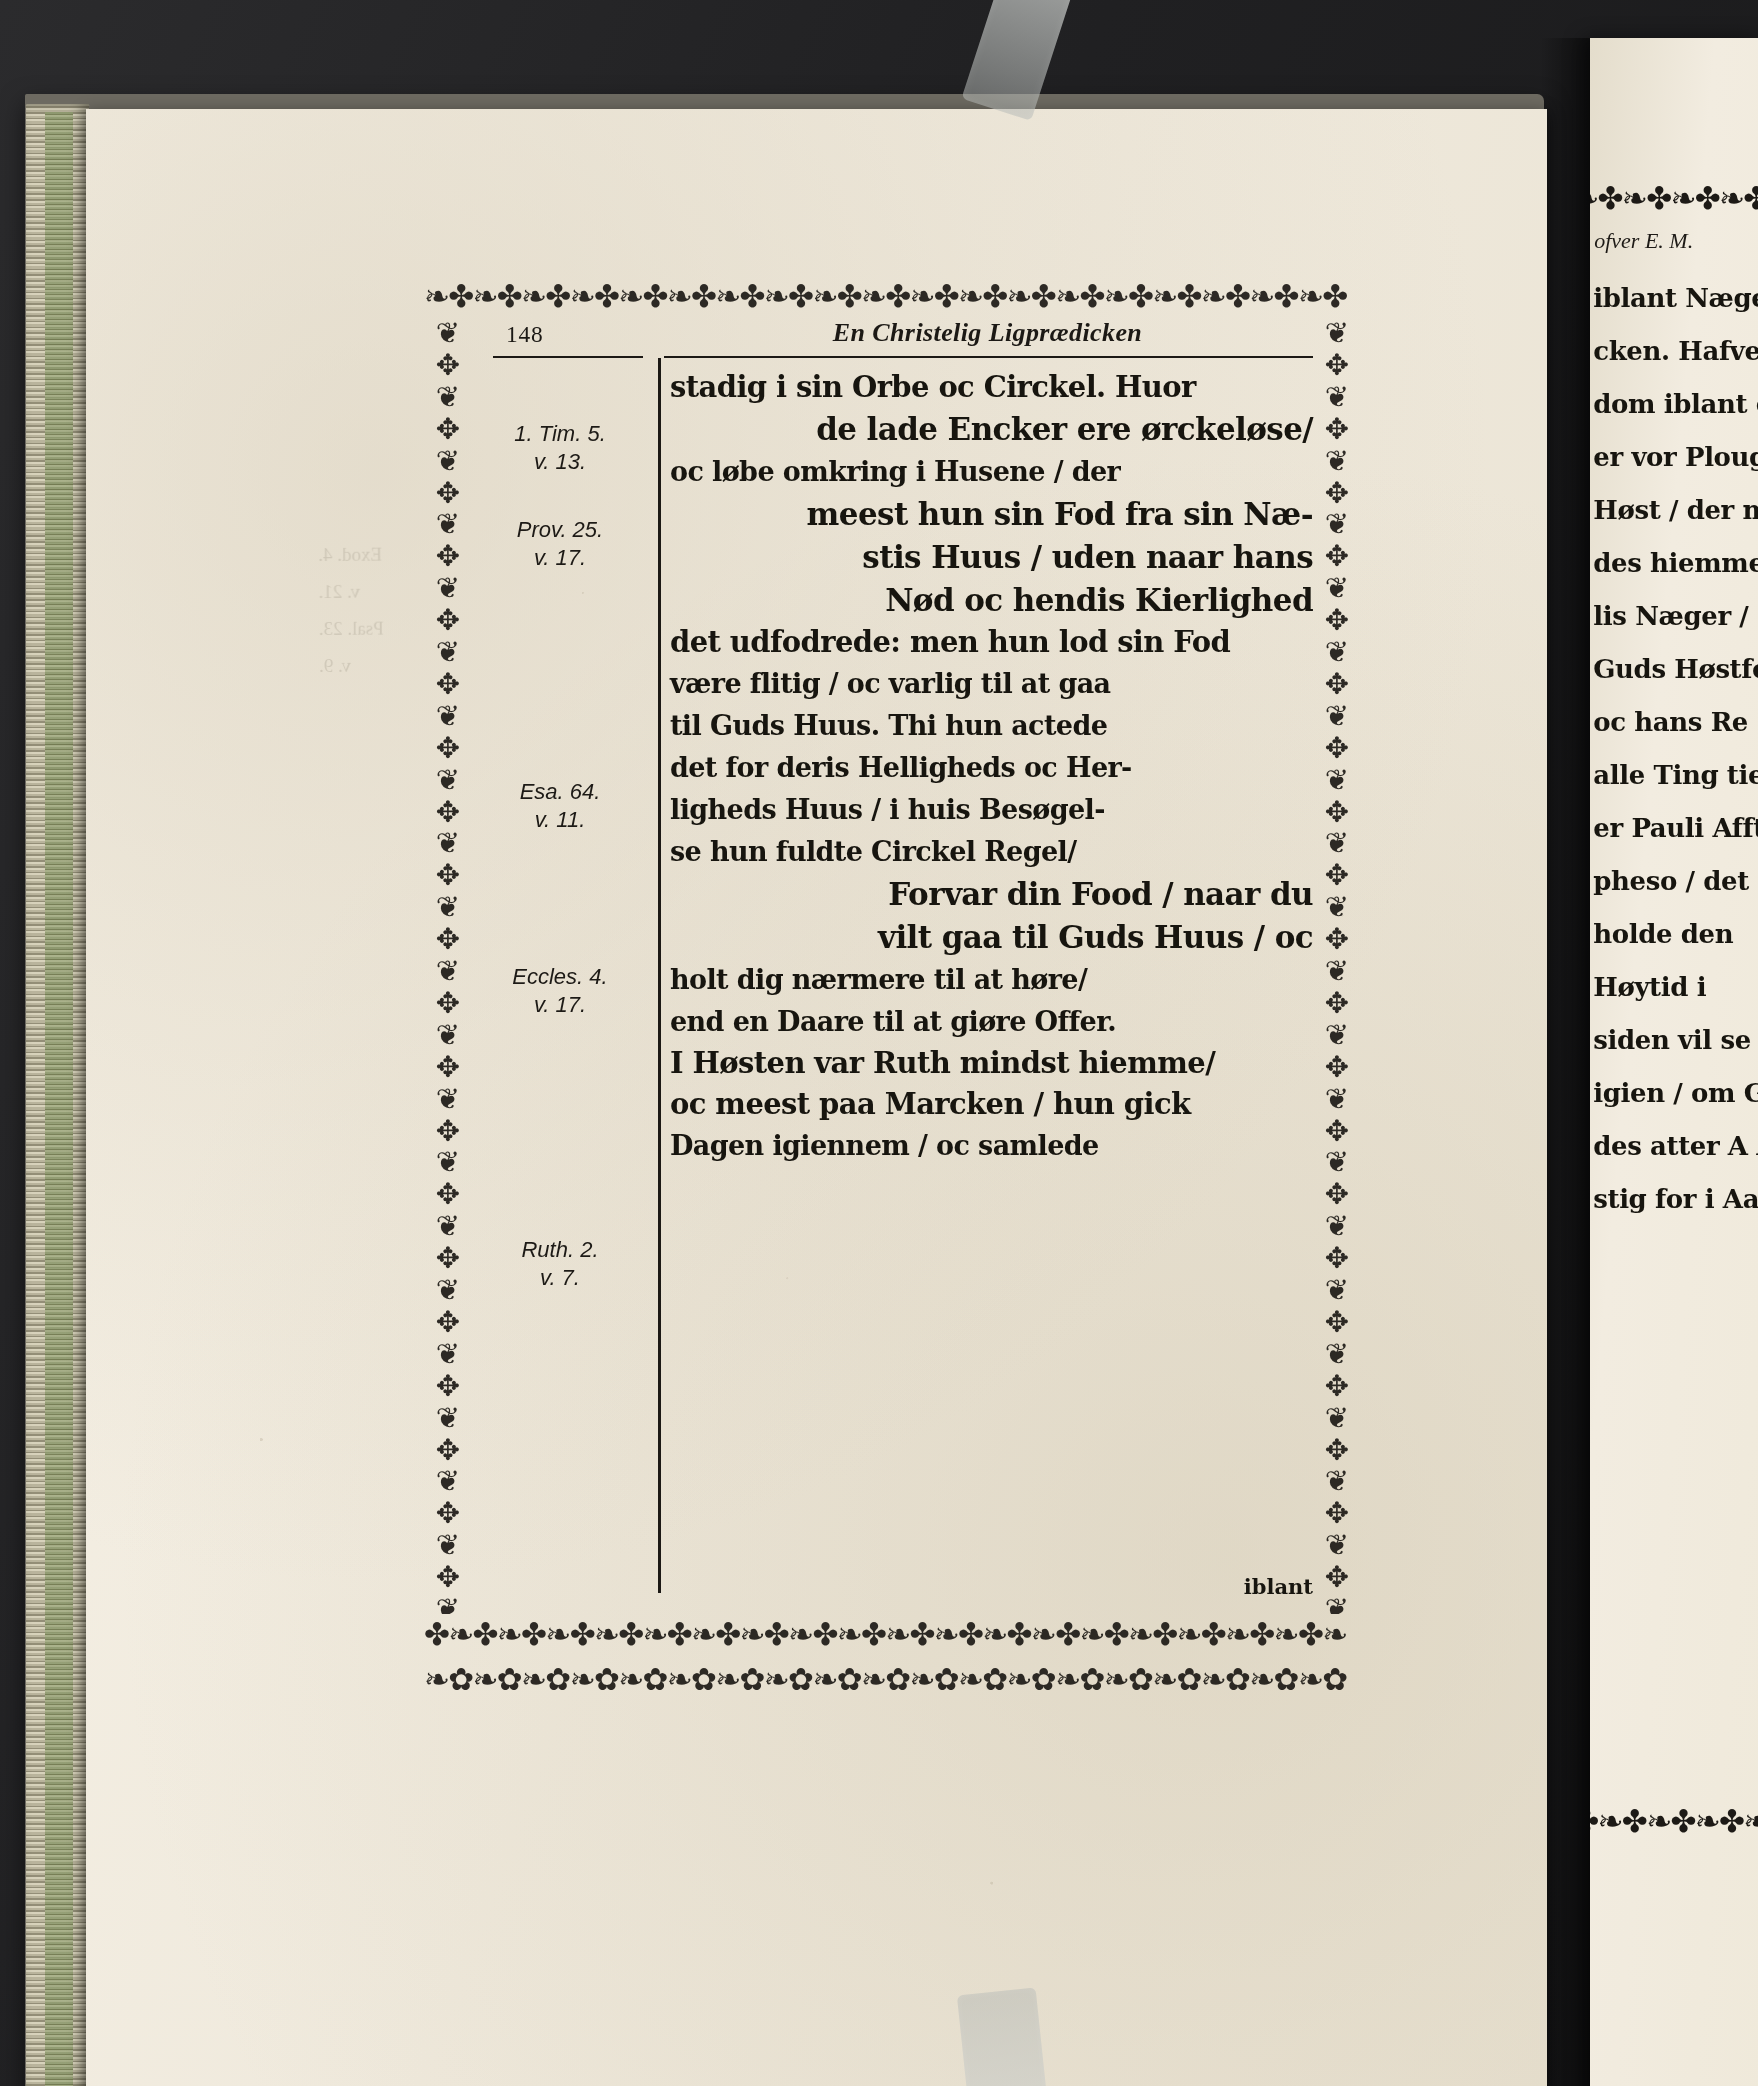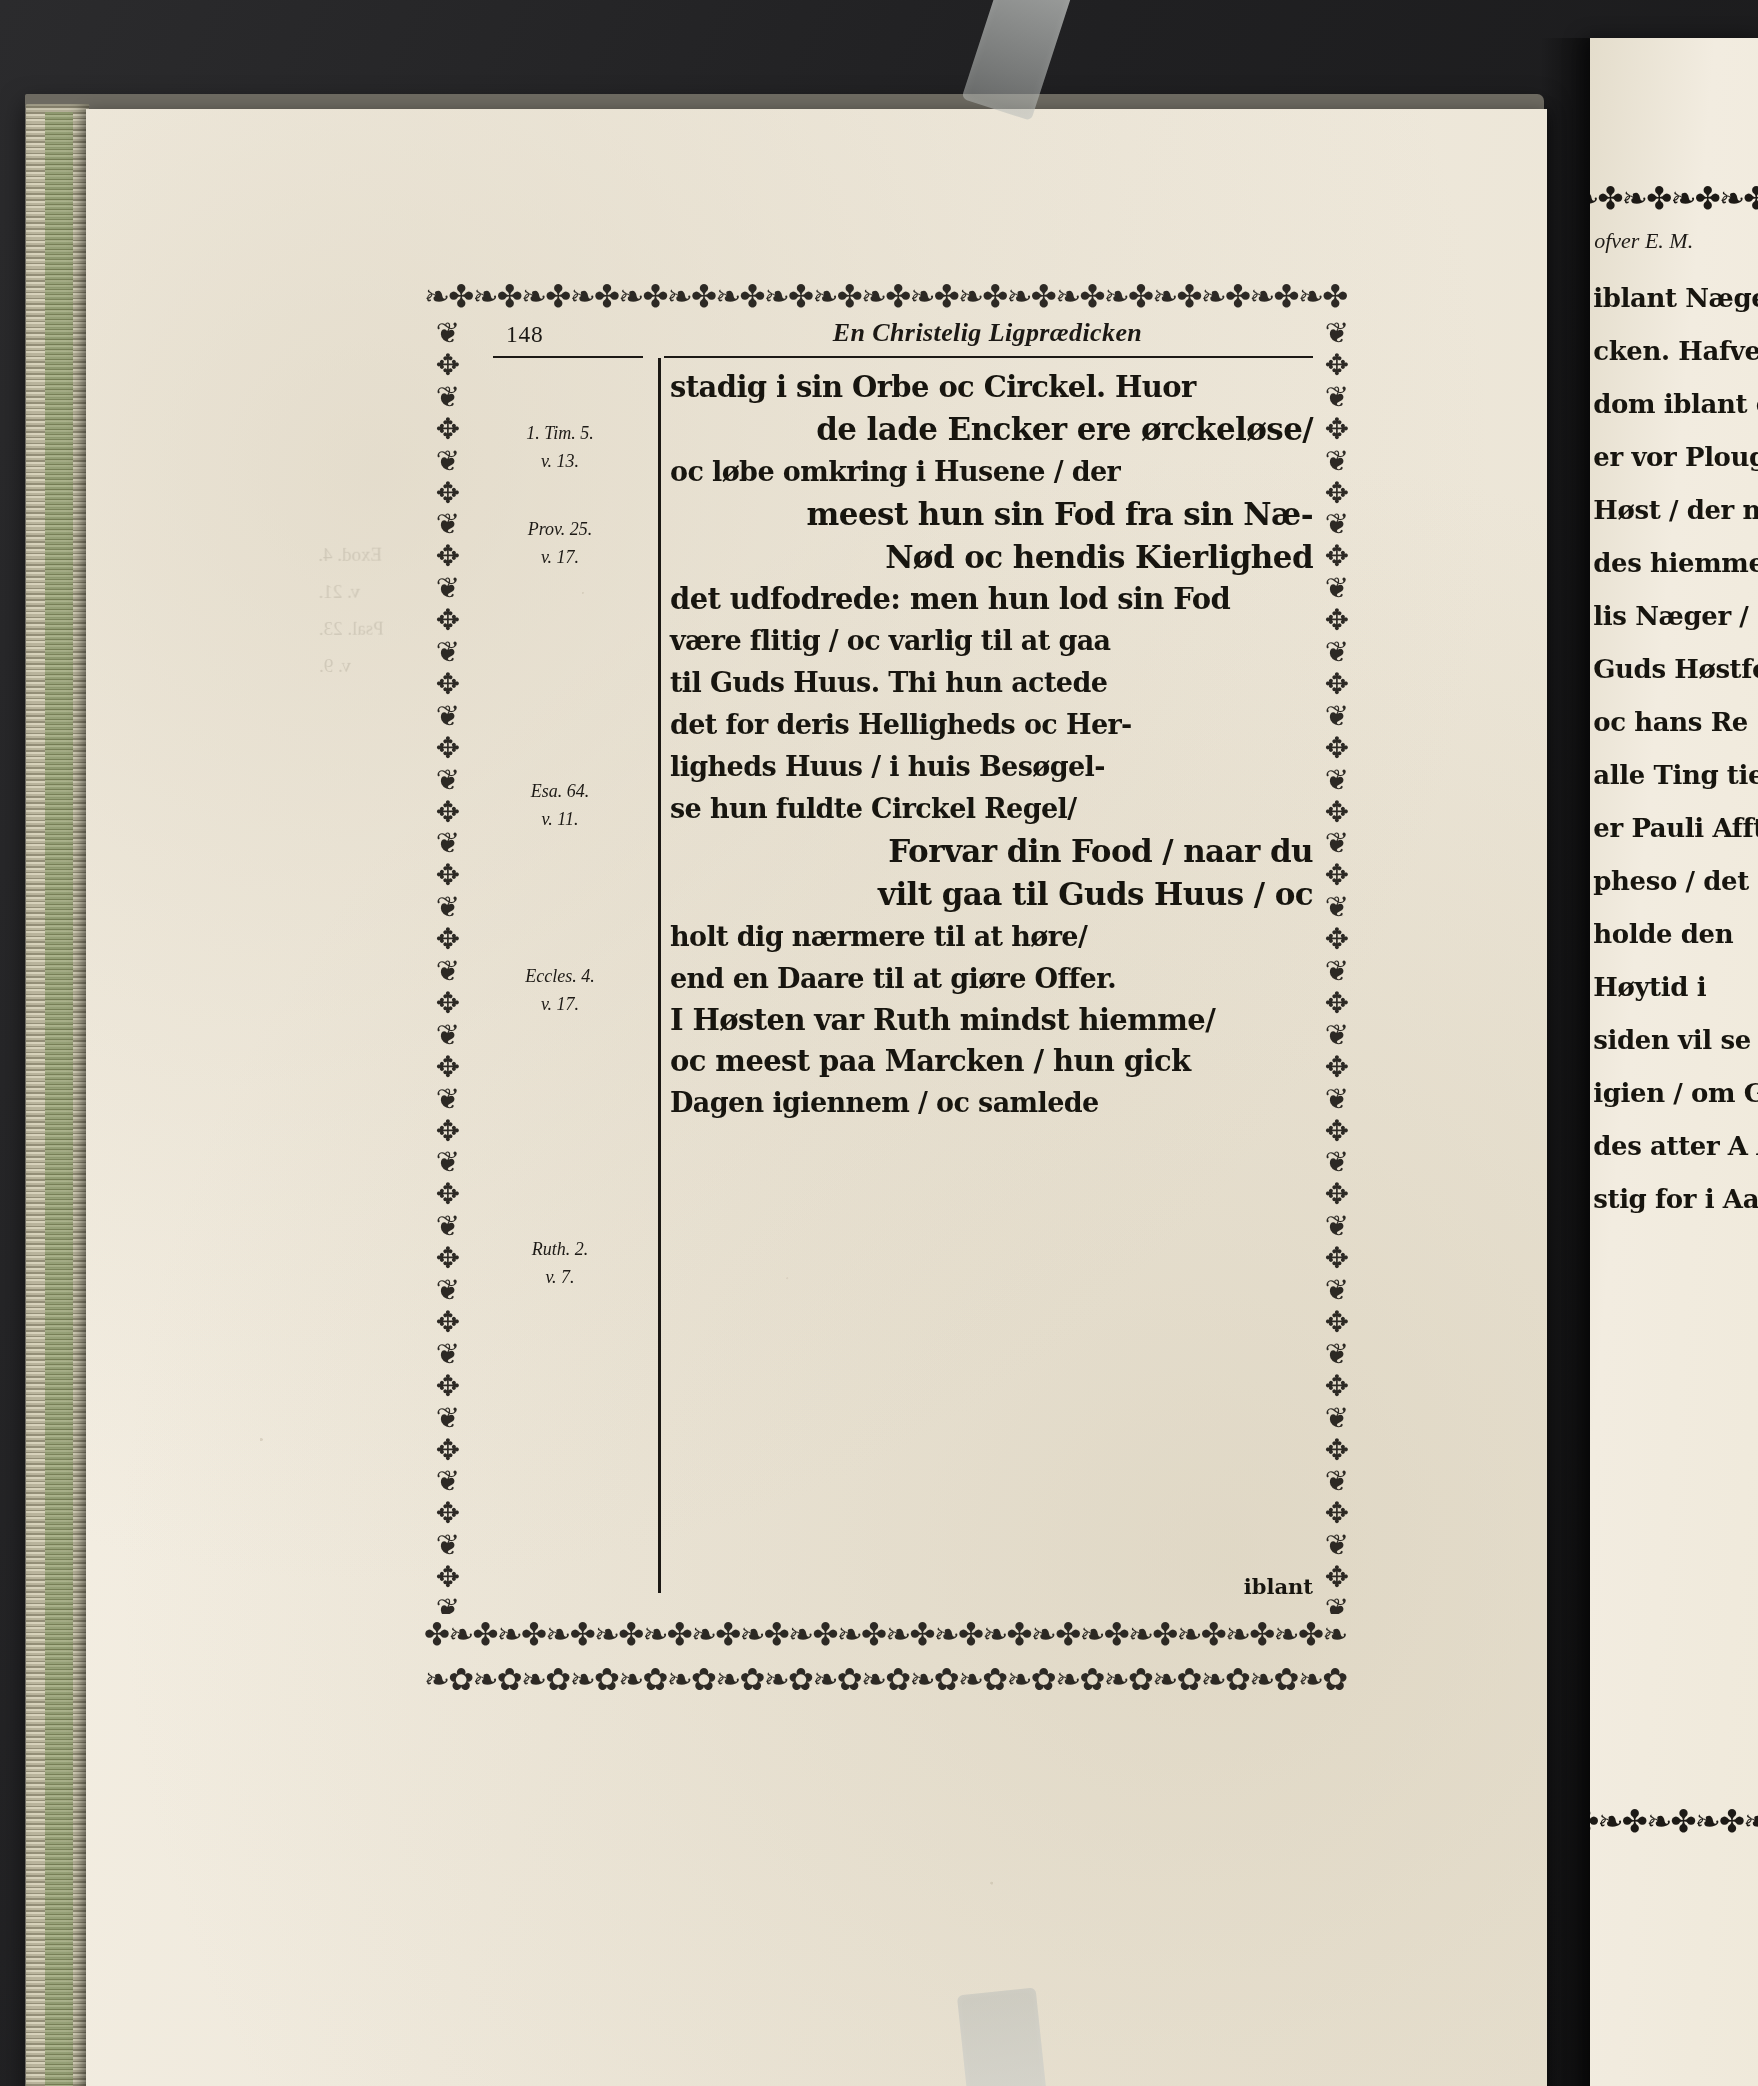--- a/index.html
+++ b/index.html
@@ -240,23 +240,23 @@
     position: absolute;
     left: 0;
     top: 54px;
     width: 184px;
     height: 1223px;
   }
   .margin-ref {
     position: absolute;
     width: 184px;
     text-align: center;
-    font-family: Liberation Serif, serif;
+    font-family: Liberation Sans, sans-serif;
     font-style: italic;
-    font-size: 18px;
+    font-size: 22px;
     line-height: 27.5px;
     color: #1d1a16;
   }
 
   
   .body-col {
     position: absolute;
     left: 202px;
     top: 49px;
     width: 643px;
@@ -417,20 +417,21 @@
         <span>Ruth. 2.</span><br>
         <span>v. 7.</span>
       </div>
     </div>
 
     <div class="body-col bl">
       <span class="line sz-sm">stadig i sin Orbe oc Circkel.  Huor</span>
       <span class="line sz-lg">de lade Encker ere ørckeløse/</span>
       <span class="line sz-md">oc løbe omkring i Husene / der</span>
       <span class="line sz-lg">meest hun sin Fod fra sin Næ-</span>
+      <span class="line sz-lg">stis Huus / uden naar hans</span>
       <span class="line sz-lg">Nød  oc  hendis  Kierlighed</span>
       <span class="line sz-sm">det udfodrede: men hun lod sin Fod</span>
       <span class="line sz-md">være flitig / oc varlig til at gaa</span>
       <span class="line sz-md">til Guds Huus. Thi hun actede</span>
       <span class="line sz-md">det for deris Helligheds oc Her-</span>
       <span class="line sz-md">ligheds Huus / i huis Besøgel-</span>
       <span class="line sz-md">se hun fuldte Circkel Regel/</span>
       <span class="line sz-lg">Forvar din Food /  naar du</span>
       <span class="line sz-lg">vilt gaa til Guds Huus / oc</span>
       <span class="line sz-md">holt dig nærmere til at høre/</span>

